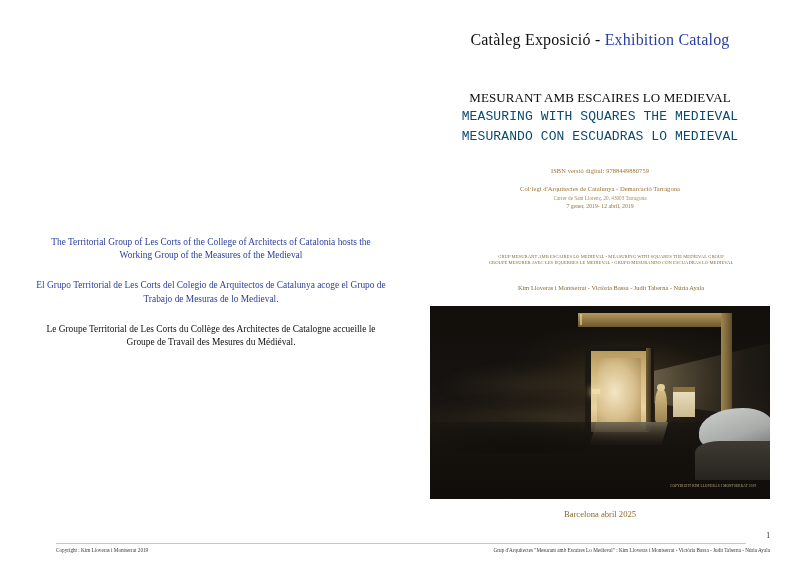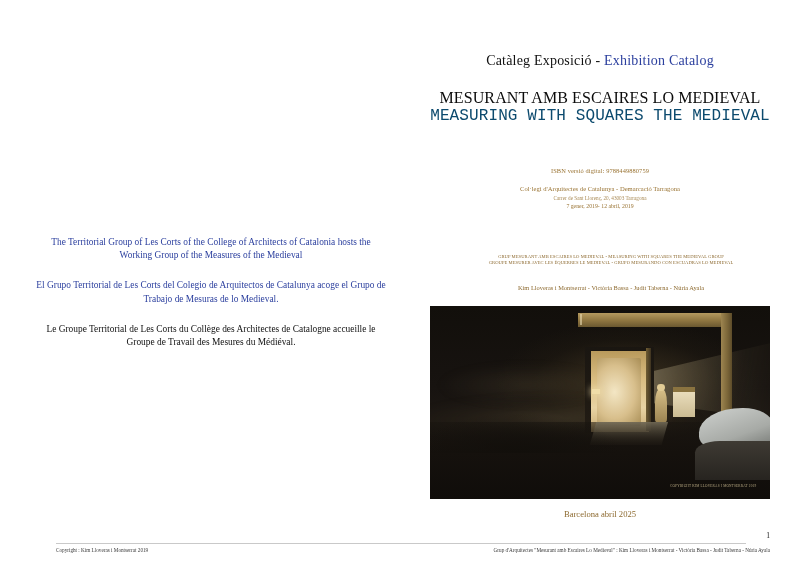--- a/index.html
+++ b/index.html
@@ -20,40 +20,40 @@
     height: 566px;
     margin: 0 auto;
     background: #ffffff;
     overflow: hidden;
   }
 
   
   .catalog-lines {
     position: absolute;
     left: 400px;
-    top: 53px;
+    top: 32px;
     width: 400px;
     text-align: center;
-    font-size: 14px;
+    font-size: 16px;
     line-height: 16px;
     letter-spacing: 0.2px;
   }
   .cat-black { color: #111111; }
   .cat-blue  { color: #2b3f9e; }
 
   
   .title-block {
     position: absolute;
     left: 400px;
     top: 88px;
     width: 400px;
     text-align: center;
   }
   .title-line {
-    font-size: 16px;
+    font-size: 13px;
     line-height: 19.4px;
     letter-spacing: 0.1px;
     white-space: nowrap;
   }
   .t-black { color: #0b0b0b; }
   .t-blue  { color: #0c4a6e; font-family: Liberation Mono, monospace; }
 
   
   .imprint {
     position: absolute;
@@ -393,20 +393,21 @@
 
   <div class="catalog-lines">
     <div>
       <span class="cat-black">Catàleg Exposició - </span><span class="cat-blue">Exhibition Catalog</span>
     </div>
   </div>
 
   <div class="title-block">
     <div class="title-line t-black">MESURANT AMB ESCAIRES LO MEDIEVAL</div>
     <div class="title-line t-blue">MEASURING WITH SQUARES THE MEDIEVAL</div>
+    <div class="title-line t-blue">MESURANDO CON ESCUADRAS LO MEDIEVAL</div>
   </div>
 
   <div class="imprint">
     <div class="isbn-line">ISBN versió digital: 9788449880759</div>
     <div class="venue-line">Col·legi d'Arquitectes de Catalunya - Demarcació Tarragona</div>
     <div class="venue-addr">Carrer de Sant Llorenç, 20, 43003 Tarragona</div>
     <div class="venue-dates">7 gener, 2019- 12 abril, 2019</div>
   </div>
 
   <div class="host-block">

